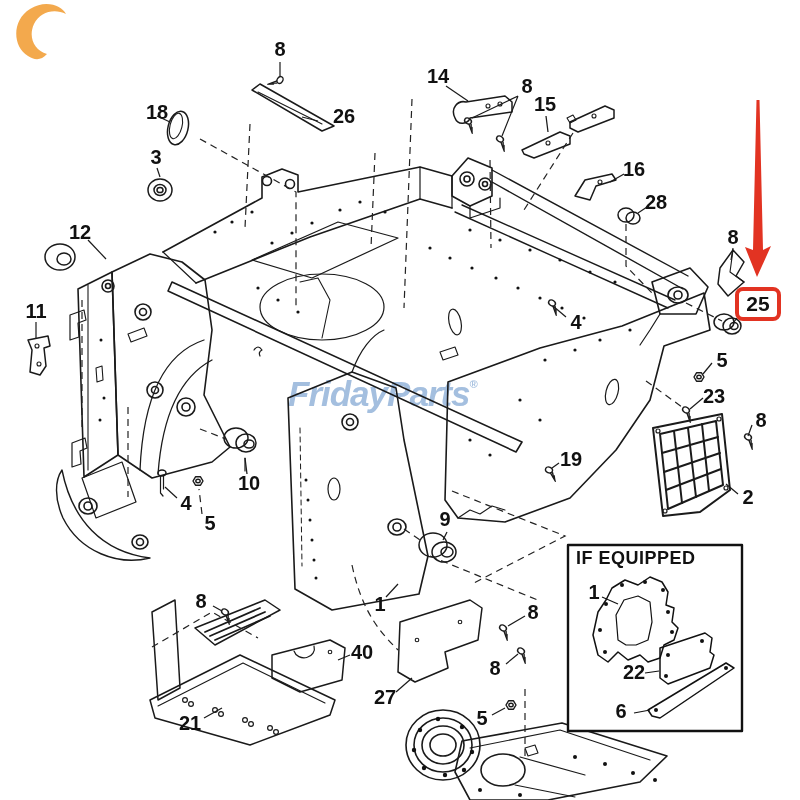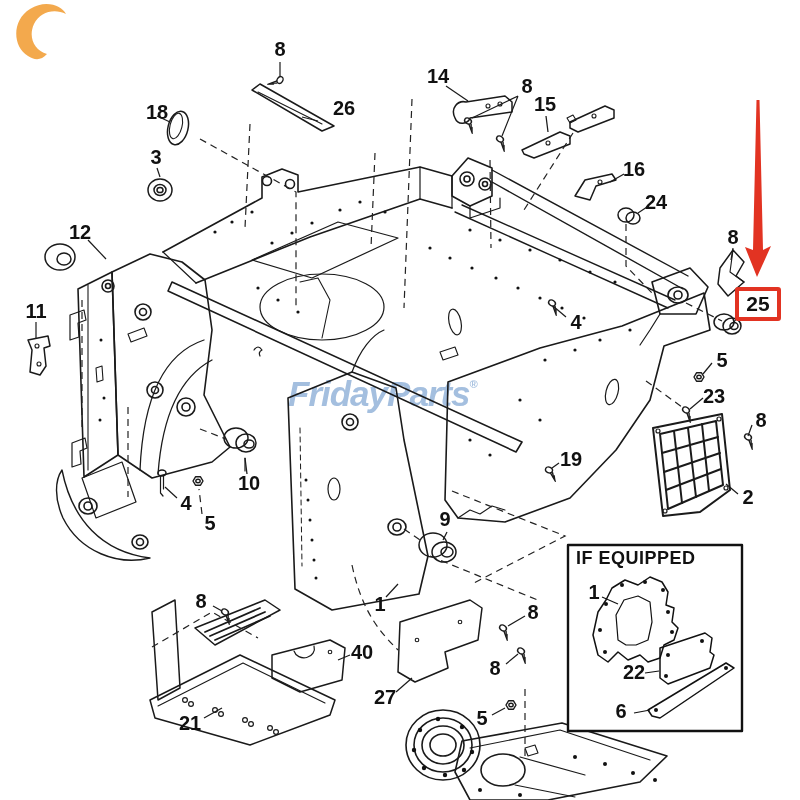--- a/index.html
+++ b/index.html
@@ -13,21 +13,21 @@
   .wm sup{font-size:11px;vertical-align:18px;letter-spacing:0;}
   .swoosh{position:absolute;left:352px;top:362px;z-index:0;}
   
   #art{z-index:2;}
   
   .co{position:absolute;z-index:3;transform:translate(-50%,-50%);font-weight:bold;
       font-size:20px;color:#111;line-height:1;white-space:nowrap;}
   .inset-title{position:absolute;z-index:3;font-weight:bold;font-size:18px;color:#111;
       letter-spacing:0.5px;line-height:1;}
   .hl-box{position:absolute;z-index:4;left:735px;top:287px;width:38px;height:26px;
-      border:4px solid #e23322;border-radius:3px;display:flex;align-items:center;
+      border:4px solid #e23322;border-radius:8px;display:flex;align-items:center;
       justify-content:center;font-weight:bold;font-size:21px;color:#111;background:transparent;}
 </style>
 </head>
 <body>
 
 <div id="canvas">
 
   <svg class="swoosh" width="72" height="72" viewBox="0 0 72 72">
     <path d="M28,56 C12,46 12,20 30,9 C46,-1 62,6 66,14 C54,8 40,12 34,24 C28,37 34,50 47,54 C41,61 34,60 28,56 Z" fill="#f2a23e" opacity="0.92"></path>
   </svg>
@@ -380,30 +380,30 @@
           <path d="M634,713 L650,710"></path>
       </g>
     </g>
 
     <g>
       <path d="M756.5,100 L759.5,100 L763,250 L771,246 L757,277 L745,247 L753,250 Z" fill="#e23322" stroke="none"></path>
     </g>
   </svg>
 
   <div class="co" style="left:280px;top:49px">8</div>
-  <div class="co" style="left:344px;top:108px">26</div>
+  <div class="co" style="left:344px;top:116px">26</div>
   <div class="co" style="left:157px;top:112px">18</div>
   <div class="co" style="left:156px;top:157px">3</div>
   <div class="co" style="left:80px;top:232px">12</div>
   <div class="co" style="left:36px;top:311px">11</div>
   <div class="co" style="left:438px;top:76px">14</div>
   <div class="co" style="left:527px;top:86px">8</div>
   <div class="co" style="left:545px;top:104px">15</div>
   <div class="co" style="left:634px;top:169px">16</div>
-  <div class="co" style="left:656px;top:202px">24</div>
+  <div class="co" style="left:656px;top:202px">28</div>
   <div class="co" style="left:733px;top:237px">8</div>
   <div class="co" style="left:576px;top:322px">4</div>
   <div class="co" style="left:722px;top:360px">5</div>
   <div class="co" style="left:714px;top:396px">23</div>
   <div class="co" style="left:761px;top:420px">8</div>
   <div class="co" style="left:748px;top:497px">2</div>
   <div class="co" style="left:571px;top:459px">19</div>
   <div class="co" style="left:445px;top:519px">9</div>
   <div class="co" style="left:249px;top:483px">10</div>
   <div class="co" style="left:186px;top:503px">4</div>

